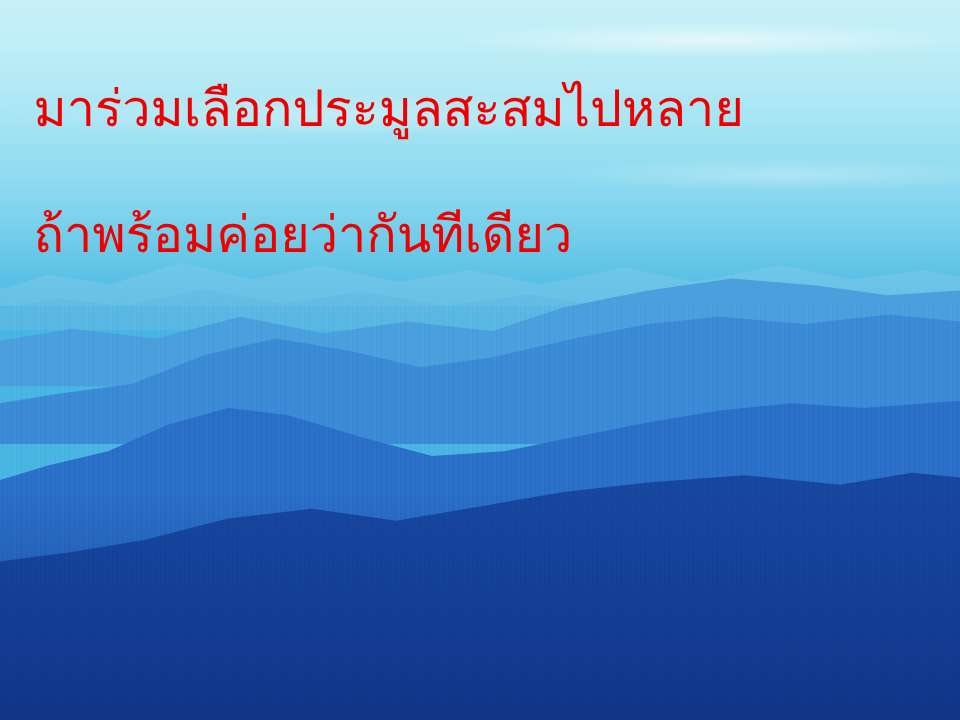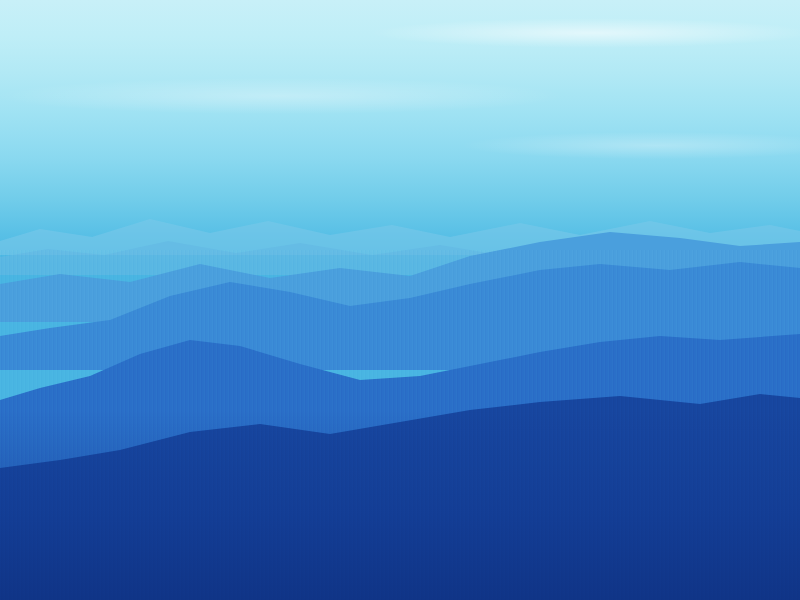--- a/index.html
+++ b/index.html
@@ -146,15 +146,17 @@
   </svg>
 
   <svg class="ridge ridge-front" viewBox="0 0 800 230" preserveAspectRatio="none">
     <path d="M0,88 L60,80 L120,70 L190,52 L260,44 L330,54 L400,42 L470,30 L540,22 L620,16 L700,24 L760,14 L800,18 L800,230 L0,230 Z" fill="#17469f"></path>
   </svg>
 
   <div class="forest-texture"></div>
   <div class="bottom-shade"></div>
 
   <div class="caption-layer">
+    <div class="caption-line">มาร่วมเลือกประมูลสะสมไปหลาย</div>
+    <div class="caption-line">ถ้าพร้อมค่อยว่ากันทีเดียว</div>
   </div>
 
 </div>
 
 </body></html>

